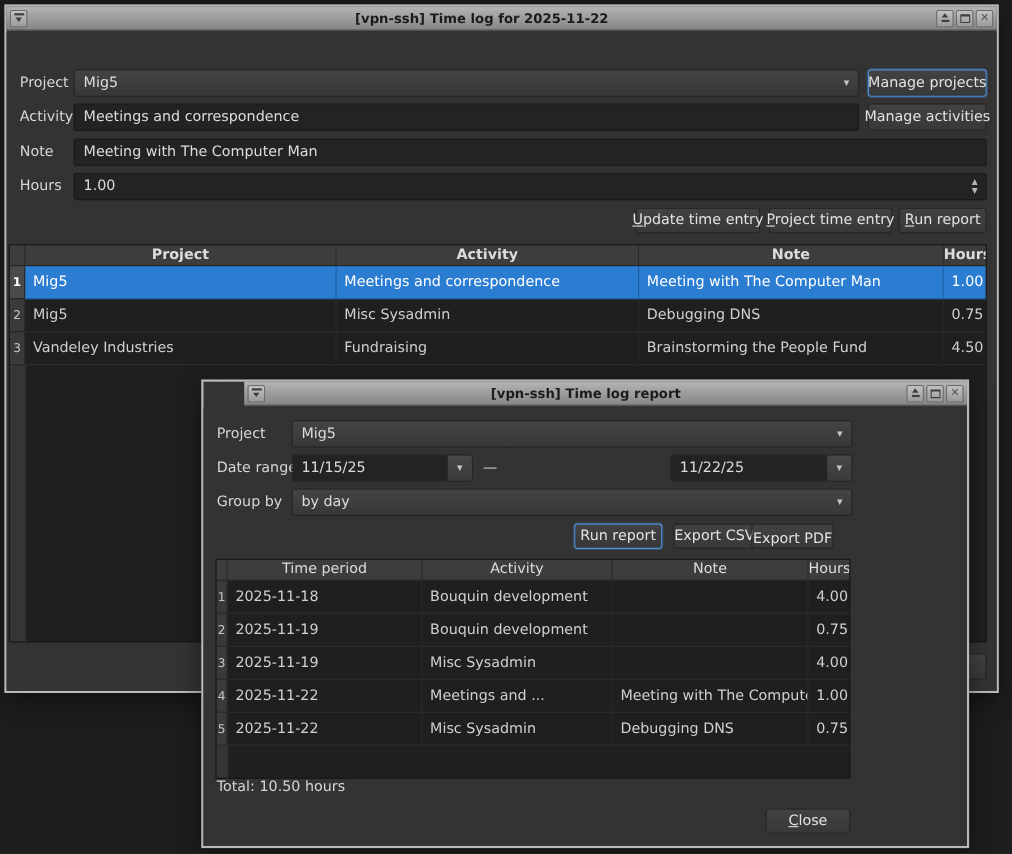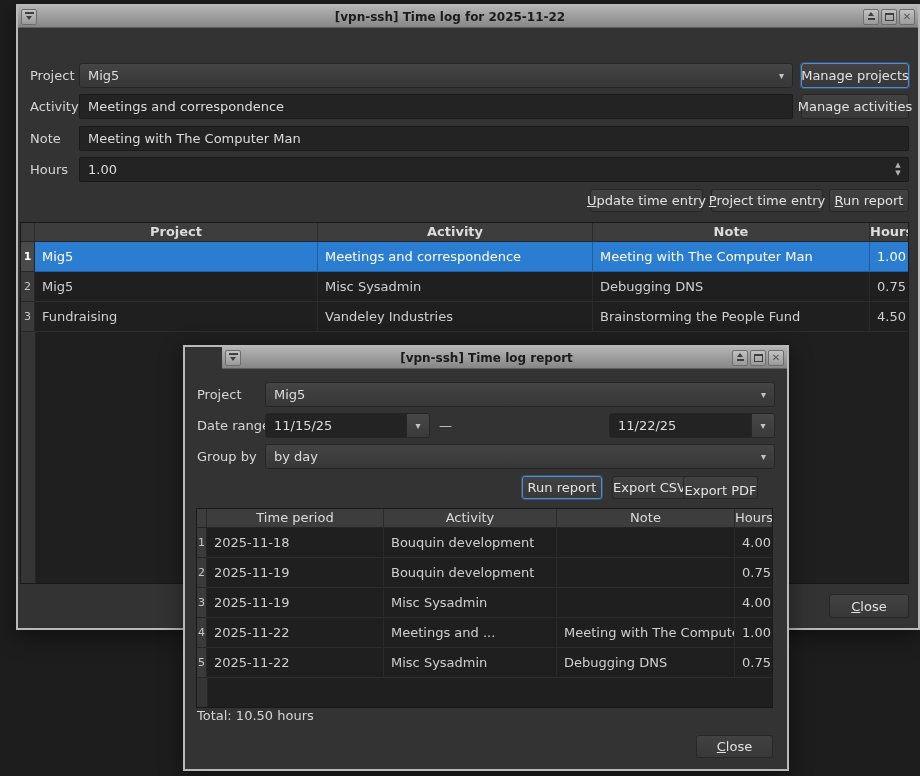--- a/index.html
+++ b/index.html
@@ -50,21 +50,21 @@
   .cell:last-child { border-right:none; }
   .cell.gut { background:#3a3a3a; border-right:1px solid #262626; border-bottom:1px solid #262626; text-align:center; padding:0; font-size:11px; color:#c8c8c8; }
   .trow.selected .cell { background:var(--selection,#2b7dd2); color:#ffffff; border-bottom-color:#1d5ea6; border-right-color:#1d5ea6; }
   .trow.selected .cell.gut { background:#4a4a4a; color:#ffffff; font-weight:bold; border-right-color:#262626; border-bottom-color:#262626; }
   .tfill { flex:1; position:relative; }
   .tfill::before { content:""; position:absolute; left:0; top:0; bottom:0; width:var(--gutw,14px); background:#353535; border-right:1px solid #262626; }
 </style>
 </head>
 <body>
 
-<div class="window" style="left:16px; top:4px; width:904px; height:626px; z-index:1;">
+<div class="window" style="left:4px; top:4px; width:904px; height:626px; z-index:1;">
   <div class="titlebar">
     <span class="tbtn">
         <i class="mi"></i>
       </span>
     <span class="tb-title">[vpn-ssh] Time log for 2025-11-22</span>
     <span class="tbtn">
         <i class="si"></i>
       </span>
     <span class="tbtn">
         <i class="xi"></i>
@@ -131,35 +131,35 @@
         </div>
         <div class="trow">
           <div class="cell gut">2</div>
           <div class="cell">Mig5</div>
           <div class="cell">Misc Sysadmin</div>
           <div class="cell">Debugging DNS</div>
           <div class="cell">0.75</div>
         </div>
         <div class="trow">
           <div class="cell gut">3</div>
+          <div class="cell">Vandeley Industries</div>
           <div class="cell">Fundraising</div>
-          <div class="cell">Vandeley Industries</div>
           <div class="cell">Brainstorming the People Fund</div>
           <div class="cell">4.50</div>
         </div>
         <div class="tfill"></div>
     </div>
 
     <button class="btn" style="left:811px; top:565px; width:80px; height:24px;">
         <span class="mn">Close</span>
       </button>
   </div>
 </div>
 
-<div class="window" style="left:183px; top:345px; width:606px; height:426px; z-index:2;padding-left:37px;">
+<div class="window" style="left:183px; top:345px; width:698px; height:426px; z-index:2;padding-left:37px;">
   <div class="titlebar">
     <span class="tbtn">
         <i class="mi"></i>
       </span>
     <span class="tb-title">[vpn-ssh] Time log report</span>
     <span class="tbtn">
         <i class="si"></i>
       </span>
     <span class="tbtn">
         <i class="xi"></i>

